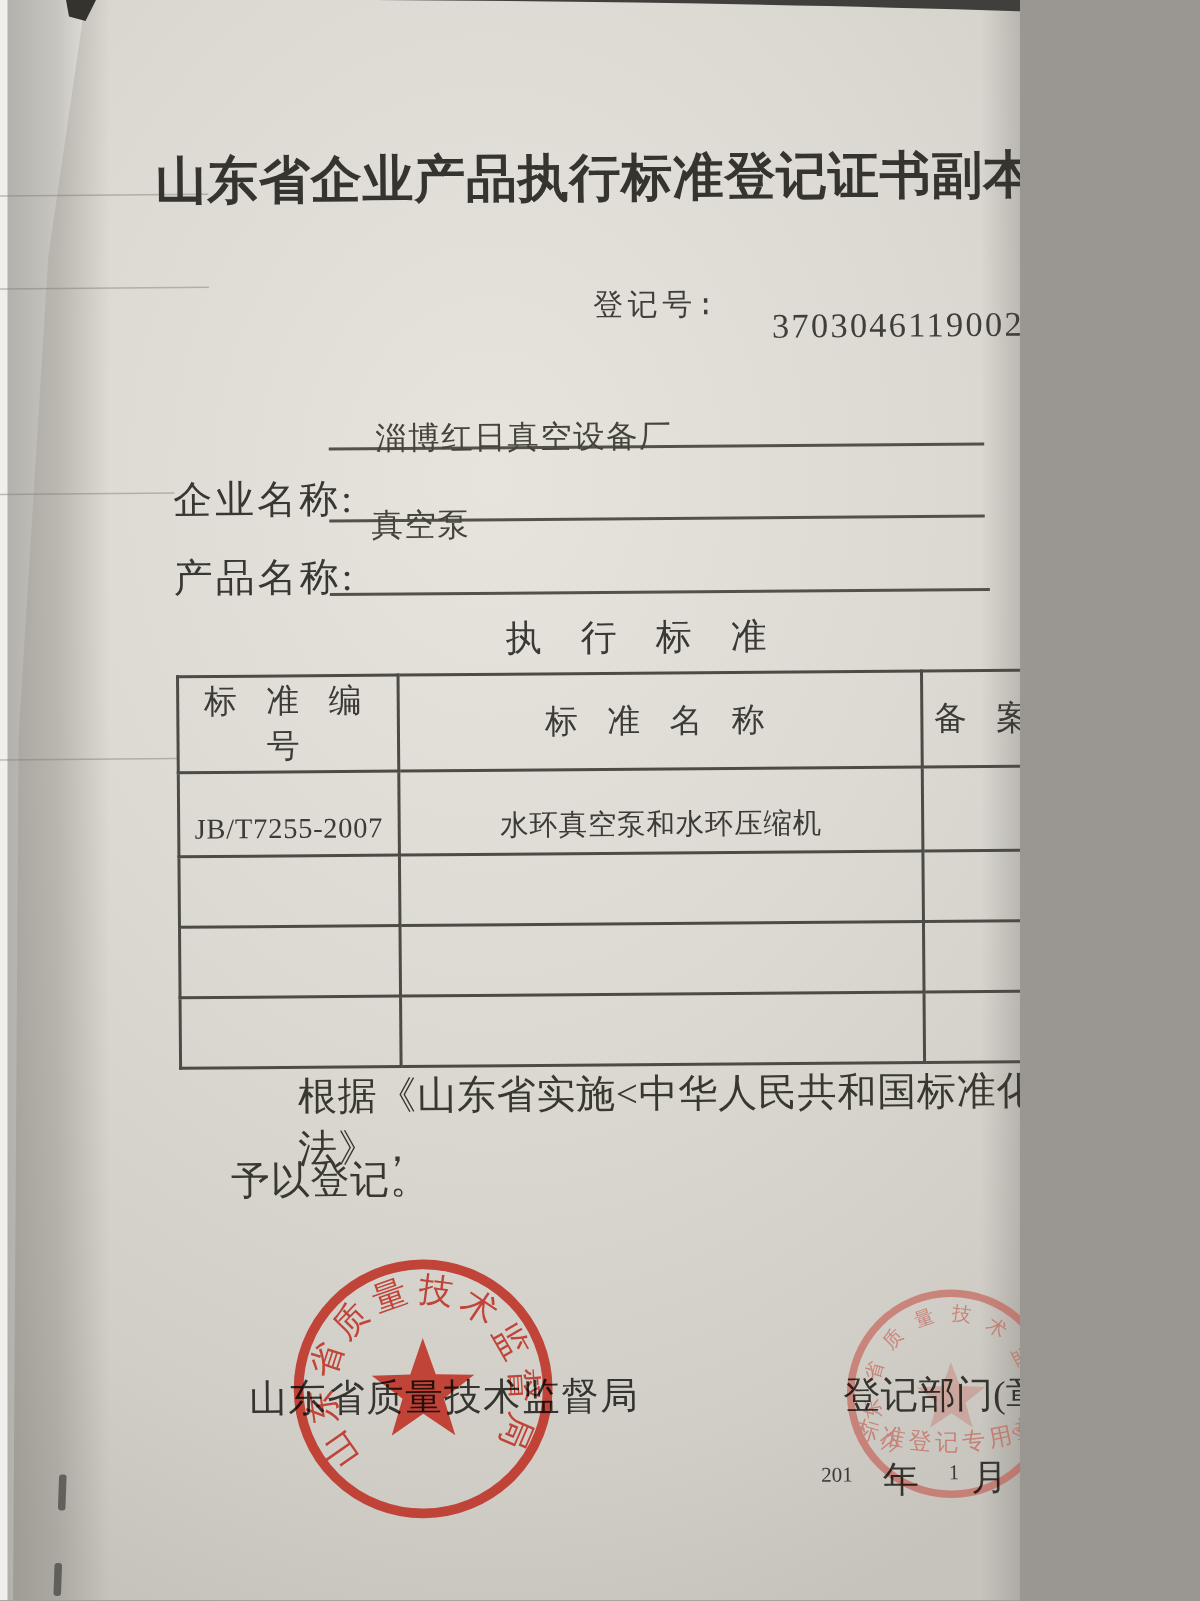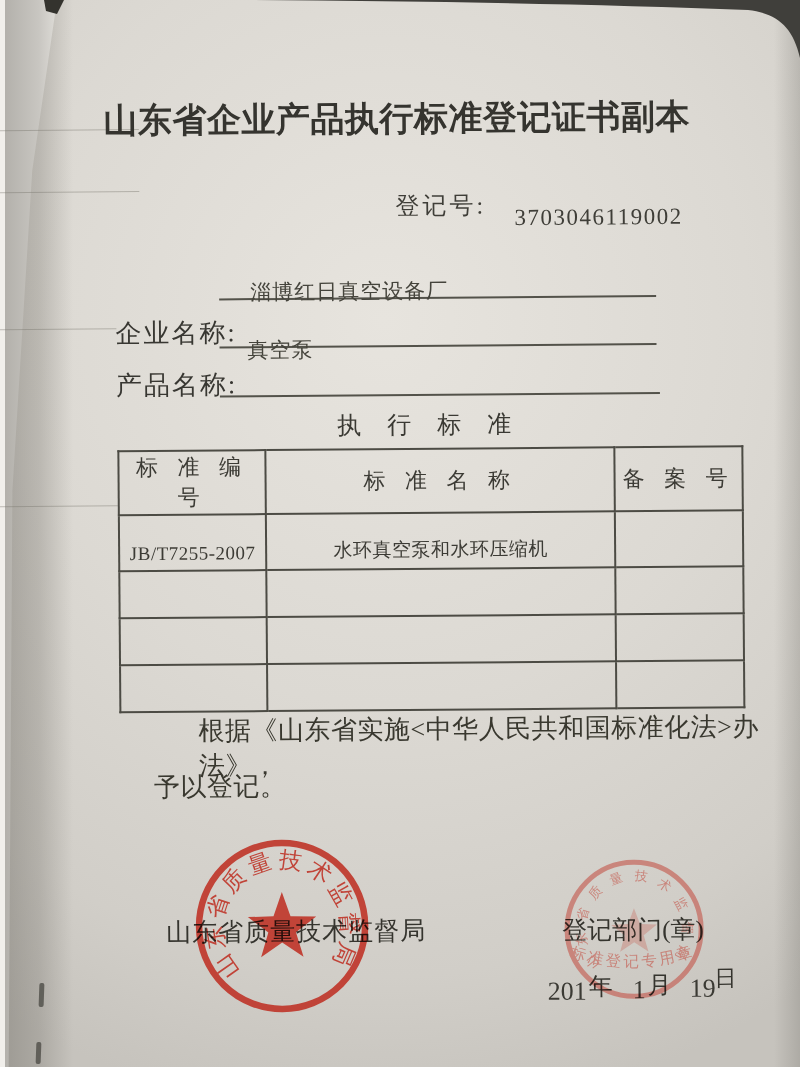--- a/index.html
+++ b/index.html
@@ -1,54 +1,54 @@
 <!DOCTYPE html>
 <html><head>
 <meta charset="utf-8">
 <style>
   html,body{margin:0;padding:0;background:#9a9792;}
   .photo{
-    position:relative;width:800px;height:1067px;overflow:hidden;
+    position:relative;width:680px;height:1067px;overflow:hidden;
     background:radial-gradient(ellipse 95% 75% at 48% 30%, #e7e4de 0%, #dcd9d3 48%, #d1cec8 82%, #c6c3bd 100%);
     font-family:"Liberation Serif","DejaVu Serif",serif;
   }
   .abs{position:absolute;}
   
   .left-under{left:0;top:0;width:62px;height:100%;background:#f1efeb;
     clip-path:polygon(0 0,92% 0,52% 16%,20% 46%,14% 100%,0 100%);}
   .left-shade{left:5px;top:0;width:68px;height:100%;
     background:linear-gradient(to right,rgba(118,115,108,.5) 0%,rgba(118,115,108,.33) 50%,rgba(118,115,108,0) 100%);}
   .right-shade{right:0;top:0;width:26px;height:100%;
     background:linear-gradient(to left,rgba(110,108,102,.28),rgba(110,108,102,0));}
   svg.edges{left:0;top:0;z-index:6;pointer-events:none;}
   .mark{background:#53524c;border-radius:2px;opacity:.85;z-index:4;}
   .ghost{height:1px;background:rgba(125,122,114,.45);}
   
   #content{left:0;top:0;width:800px;height:1067px;transform:rotate(-0.45deg);transform-origin:400px 533px;}
   .title{left:0;top:96px;width:800px;text-align:center;
     font-family:"Liberation Sans","DejaVu Sans",sans-serif;font-weight:bold;
     font-size:34px;color:#35342f;letter-spacing:.5px;}
-  .reg-label{left:398px;top:190px;font-size:24px;color:#3f3e38;letter-spacing:3px;}
+  .reg-label{left:398px;top:190px;font-size:20px;color:#3f3e38;letter-spacing:3px;font-family:Liberation Mono, monospace;}
   .reg-number{left:517px;top:206px;font-size:23px;color:#3f3e38;letter-spacing:1.5px;}
   .field-label{font-size:26px;color:#383732;letter-spacing:2px;margin-top:48px;}
   .underline{height:2px;background:#53524a;}
   .field-value{font-size:21px;color:#45443c;letter-spacing:1px;}
   .section-heading{left:118px;top:409px;width:624px;text-align:center;
     font-size:24px;color:#3a3933;letter-spacing:10px;}
   table.std{left:118px;top:448px;width:624px;border-collapse:collapse;table-layout:fixed;
     position:absolute;color:#3c3b35;}
   table.std td{border:2px solid #4c4b44;text-align:center;overflow:hidden;}
   tr.hdr td{font-size:22px;letter-spacing:7px;height:42px;vertical-align:middle;}
   tr.r1 td{font-size:19px;height:48px;vertical-align:bottom;padding-bottom:5px;letter-spacing:.5px;}
   tr.re td{height:43px;}
   .stmt{font-size:26px;color:#39382f;letter-spacing:.5px;}
   .issuer{left:163px;top:914px;font-size:25px;color:#35342e;letter-spacing:1px;z-index:3;}
   .dept{left:559px;top:915px;font-size:25px;color:#35342e;z-index:3;}
   .date-label{left:418px;top:973px;font-size:23px;color:#35342e;letter-spacing:4px;z-index:3;}
-  .dnum{font-size:26px;color:#3b3a34;z-index:3;}
+  .dnum{font-size:14px;color:#3b3a34;z-index:3;}
   .dchar{font-size:24px;color:#35342e;z-index:3;}
   svg.seal{mix-blend-mode:multiply;pointer-events:none;}
   #seal-left{left:186px;top:833px;opacity:.92;z-index:4;}
   #seal-right{left:552px;top:848px;opacity:.62;z-index:4;}
 </style>
 </head>
 <body>
 
 <div class="photo">
 

